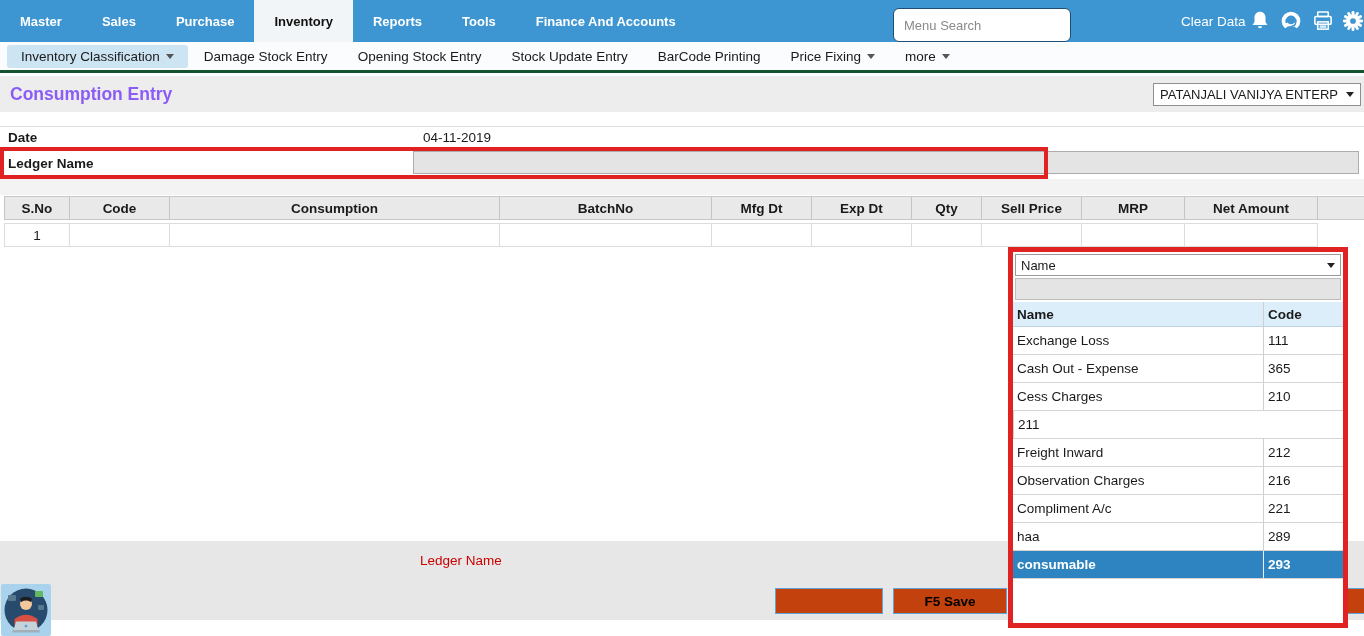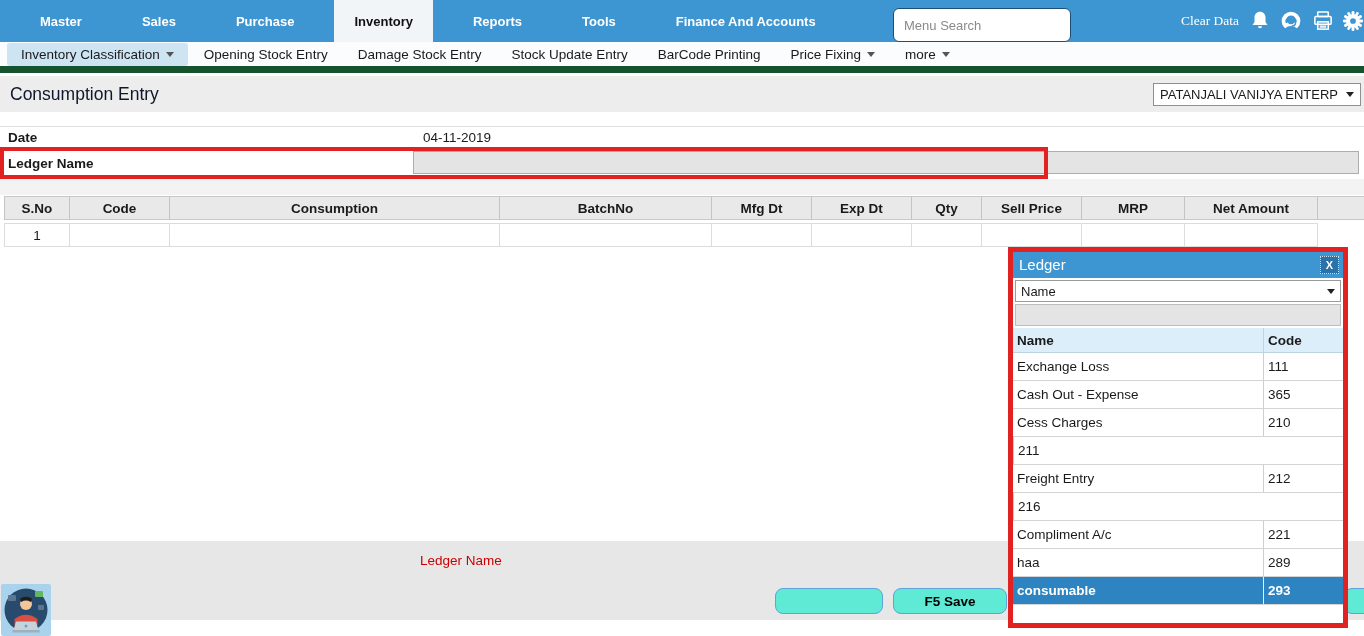--- a/index.html
+++ b/index.html
@@ -3,35 +3,35 @@
 <meta charset="utf-8">
 <style>
   * { box-sizing: border-box; }
   html,body { margin:0; padding:0; }
   body {
     width:1364px; height:636px; position:relative; overflow:hidden;
     background:#fff; font-family:"Liberation Sans", sans-serif; color:#1a1a1a;
   }
   
   .topnav { position:absolute; left:0; top:0; width:1364px; height:42px; background:#3d96d2; display:flex; align-items:stretch; }
-  .nav-item { color:#fff; font-weight:bold; font-size:13px; padding:0 20px; display:flex; align-items:center; cursor:pointer; white-space:nowrap;margin-left:20px; }
+  .nav-item { color:#fff; font-weight:bold; font-size:13px; padding:0 20px; display:flex; align-items:center; cursor:pointer; white-space:nowrap; }
   .nav-item.active { background:#f2f5f7; color:#111; }
   .menu-search { position:absolute; left:893px; top:8px; width:178px; height:26px; border:1px solid #1e4e75; border-radius:6px; font-size:13px; padding:16px 10px; outline:none; color:#333; font-family:"Liberation Sans",sans-serif; }
   .menu-search::placeholder { color:#8a8a8a; }
-  .clear-data { position:absolute; left:1181px; top:0; height:42px; display:flex; align-items:center; color:#fff; font-size:13.5px; cursor:pointer;font-family:Liberation Serif, serif; }
+  .clear-data { position:absolute; left:1181px; top:0; height:42px; display:flex; align-items:center; color:#fff; font-size:13.5px; cursor:pointer; }
   .top-icon { position:absolute; top:10px; width:22px; height:22px; cursor:pointer; }
   .icon-bell { left:1249px; } .icon-support { left:1280px; } .icon-printer { left:1312px; } .icon-gear { left:1342px; }
   
-  .subnav { position:absolute; left:0; top:42px; width:1364px; height:31px; background:#fbfcfd; border-bottom:7px solid #14532d; display:flex; align-items:center; padding-left:6px; }
+  .subnav { position:absolute; left:0; top:42px; width:1364px; height:31px; background:#fbfcfd; border-bottom:3px solid #14532d; display:flex; align-items:center; padding-left:6px; }
   .subnav-item { font-size:13.5px; color:#1a1a1a; padding:4px 14px; margin:0 1px; display:flex; align-items:center; gap:6px; cursor:pointer; border-radius:3px; white-space:nowrap; }
   .subnav-item.active { background:#cde4f3; }
   .caret { width:0; height:0; border-left:4px solid transparent; border-right:4px solid transparent; border-top:5px solid #555; display:inline-block; }
   
   .titlebar { position:absolute; left:0; top:76px; width:1364px; height:36px; background:#ededed; }
-  .page-title { position:absolute; left:10px; top:0; line-height:36px; font-size:17.5px; color:#0f172a; }
+  .page-title { position:absolute; left:10px; top:0; line-height:36px; font-size:17.5px; color:#8b5cf6;font-weight:bold; }
   .company-select { position:absolute; left:1153px; top:7px; width:208px; height:23px; background:#fff; border:1px solid #8f8f8f; display:flex; align-items:center; justify-content:space-between; font-size:13px; padding:0 6px; cursor:pointer; white-space:nowrap; overflow:hidden; }
   .company-select .caret { border-top-color:#222; flex:none; margin-left:4px; }
   
   .field-label { position:absolute; left:8px; font-weight:bold; font-size:13.5px; }
   .date-row-line { position:absolute; left:0; top:126px; width:1364px; height:1px; background:#e0e0e0; }
   .date-value { position:absolute; left:423px; top:130px; font-size:13.5px; cursor:text; }
   .ledger-input { position:absolute; left:413px; top:151px; width:946px; height:23px; background:#e4e4e4; border:1px solid #adadad; cursor:text; }
   .ledger-highlight { position:absolute; left:0; top:147px; width:1048px; height:32px; border:4px solid #e02222; z-index:4; pointer-events:none; }
   .gap-strip { position:absolute; left:0; top:179px; width:1364px; height:16px; background:#f3f3f3; }
   
@@ -41,21 +41,21 @@
   .et-header .cell:first-child { border-left:1px solid #c4c4c4; }
   .et-row { display:flex; height:24px; margin-top:3px; }
   .et-row .cell { border:1px solid #dcdcdc; border-left:none; background:#fff; font-size:13.5px; display:flex; align-items:center; justify-content:center; cursor:text; }
   .et-row .cell:first-child { border-left:1px solid #dcdcdc; }
   .c0{width:66px}.c1{width:100px}.c2{width:330px}.c3{width:212px}.c4{width:100px}
   .c5{width:100px}.c6{width:70px}.c7{width:100px}.c8{width:103px}.c9{width:133px}
   
   .hint-bar { position:absolute; left:0; top:541px; width:1364px; height:39px; background:#e7e7e7; }
   .hint-text { position:absolute; left:420px; top:0; line-height:39px; color:#cc0000; font-size:13.5px; }
   .footer-bar { position:absolute; left:0; top:580px; width:1364px; height:40px; background:#e7e7e7; }
-  .btn { position:absolute; top:588px; height:26px; background:#5eead4; border:1px solid #5fa3d9; border-radius:8px; font-size:13.5px; display:flex; align-items:center; justify-content:center; cursor:pointer; z-index:2; }
+  .btn { position:absolute; top:588px; height:26px; background:#c2410c; border:1px solid #5fa3d9; border-radius:0; font-size:13.5px; display:flex; align-items:center; justify-content:center; cursor:pointer; z-index:2; }
   .btn-blank { left:775px; width:108px; }
   .btn-save { left:893px; width:114px; font-weight:bold; color:#000; }
   .btn-partial { left:1344px; width:60px; }
   .avatar { position:absolute; left:1px; top:584px; width:50px; height:52px; z-index:6; cursor:pointer; }
   
   .ledger-popup { position:absolute; left:1008px; top:247px; width:330px; height:371px; border:5px solid #e02222; background:#fff; z-index:10; box-sizing:content-box; }
   .pp-header { height:26px; background:#3d96d2; position:relative; }
   .pp-title { color:#fff; font-size:15px; line-height:26px; padding-left:6px; }
   .pp-close { position:absolute; right:4px; top:4px; width:19px; height:18px; background:#2a72a8; border:1px dotted #cfe0ee; color:#fff; font-size:11px; font-weight:bold; display:flex; align-items:center; justify-content:center; cursor:pointer; }
   .pp-select { margin:2px; height:22px; border:1px solid #9a9a9a; display:flex; align-items:center; justify-content:space-between; padding:0 5px; font-size:13px; cursor:pointer; background:#fff; }
@@ -124,24 +124,24 @@
     <circle cx="10" cy="10" r="2.6" fill="#3d96d2"></circle>
   </svg>
 </span>
 
 <div class="subnav">
   <div class="subnav-item active">
     <span>Inventory Classification</span>
     <span class="caret"></span>
   </div>
   <div class="subnav-item">
+    <span>Damage Stock Entry</span>
+  </div>
+  <div class="subnav-item">
     <span>Opening Stock Entry</span>
-  </div>
-  <div class="subnav-item">
-    <span>Damage Stock Entry</span>
   </div>
   <div class="subnav-item">
     <span>Stock Update Entry</span>
   </div>
   <div class="subnav-item">
     <span>BarCode Printing</span>
   </div>
   <div class="subnav-item">
     <span>Price Fixing</span>
     <span class="caret"></span>
@@ -215,24 +215,20 @@
     <path d="M18.5 18.5a6.8 6.8 0 0 1 13 0q-2-4.5-6.5-4.5t-6.5 4.5z" fill="#1d1d1d"></path>
     <path d="M19 14.5q6-3.5 12 0l-1.2 3.5q-4.8-2.8-9.6 0z" fill="#1d1d1d"></path>
     <path d="M13.5 35q11.5-8.5 23 0v6h-23z" fill="#d94f43"></path>
     <path d="M15 37.5h20l2.5 8.5h-25z" fill="#c7d3da"></path>
     <circle cx="25" cy="42" r="1.5" fill="#5ea6d8"></circle>
     <rect x="11.5" y="46" width="27" height="2.5" fill="#9fb0ba"></rect>
   </svg>
 </div>
 
 <div class="ledger-popup">
-  <div class="pp-header">
-    <div class="pp-title">Ledger</div>
-    <div class="pp-close">X</div>
-  </div>
   <div class="pp-select">
     <span>Name</span>
     <span class="caret"></span>
   </div>
   <div class="pp-search"></div>
   <div class="pp-thead">
     <div class="n">Name</div>
     <div class="c">Code</div>
   </div>
   <div class="pp-row">
@@ -244,24 +240,25 @@
     <div class="c">365</div>
   </div>
   <div class="pp-row">
     <div class="n">Cess Charges</div>
     <div class="c">210</div>
   </div>
   <div class="pp-row">
     <div class="c">211</div>
   </div>
   <div class="pp-row">
-    <div class="n">Freight Entry</div>
+    <div class="n">Freight Inward</div>
     <div class="c">212</div>
   </div>
   <div class="pp-row">
+    <div class="n">Observation Charges</div>
     <div class="c">216</div>
   </div>
   <div class="pp-row">
     <div class="n">Compliment A/c</div>
     <div class="c">221</div>
   </div>
   <div class="pp-row">
     <div class="n">haa</div>
     <div class="c">289</div>
   </div>

